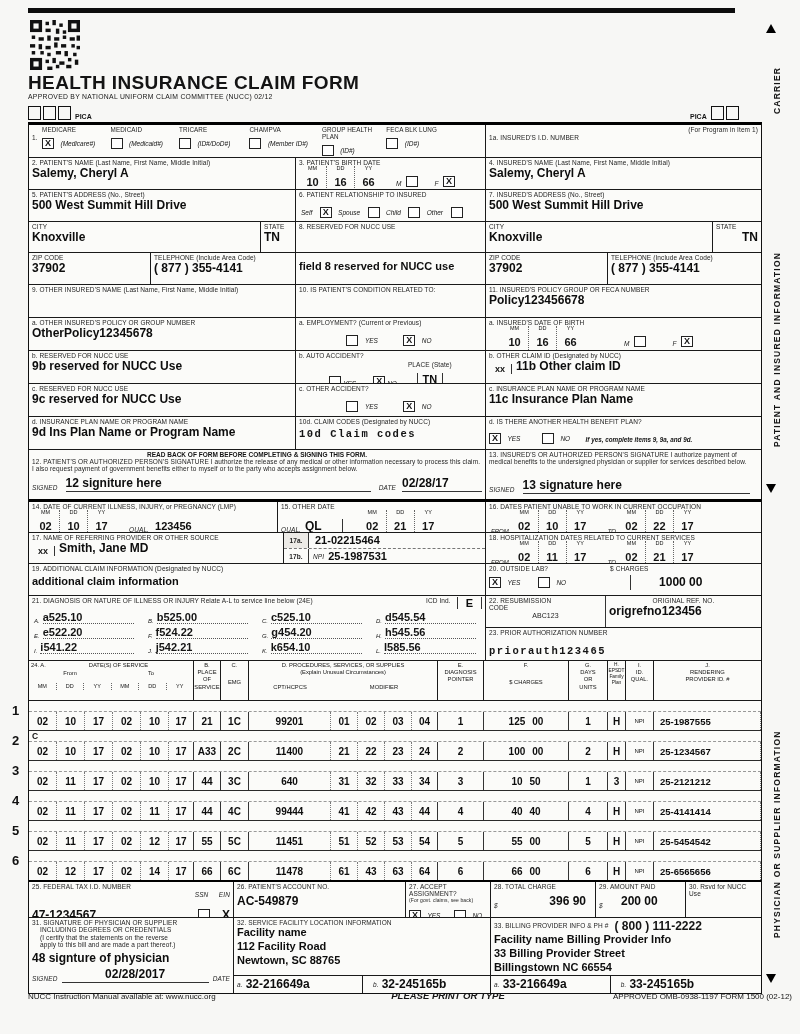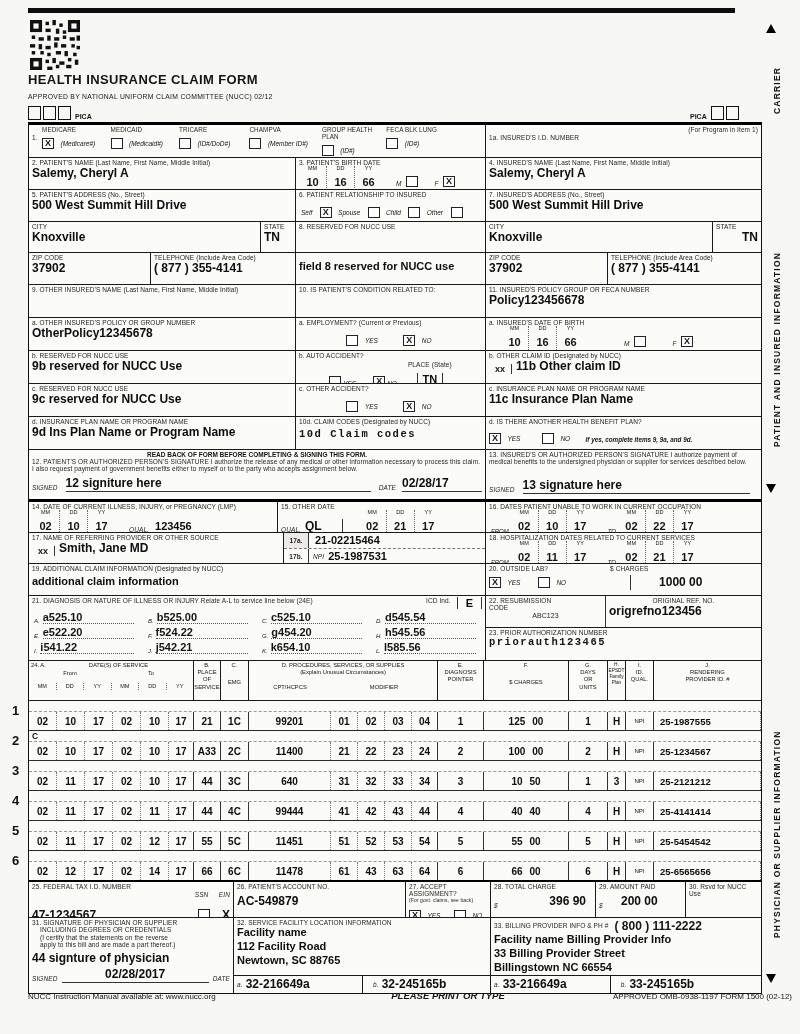--- a/index.html
+++ b/index.html
@@ -1,20 +1,20 @@
 <!DOCTYPE html>
 <html><head>
 <meta charset="utf-8">
 <style>
   html,body{margin:0;padding:0;background:#f1f1ef;}
   .sheet{position:relative;width:800px;height:1034px;background:#f7f7f5;overflow:hidden;
          font-family:"Liberation Sans",sans-serif;color:#141414;}
   .topbar{position:absolute;left:28px;top:8px;width:707px;height:5px;background:#0d0d0d;}
   .qr{position:absolute;left:30px;top:20px;width:50px;height:50px;}
-  .title{position:absolute;left:28px;top:72px;font-size:13px;font-weight:700;letter-spacing:.4px;}
+  .title{position:absolute;left:28px;top:72px;font-size:19px;font-weight:700;letter-spacing:.4px;}
   .subtitle{position:absolute;left:28px;top:93px;font-size:6.8px;letter-spacing:.3px;}
   .pica-l{position:absolute;left:28px;top:106px;display:flex;align-items:flex-end;gap:2px;}
   .pica-r{position:absolute;left:688px;top:106px;display:flex;align-items:flex-end;gap:2px;}
   .pbox{display:inline-block;width:11px;height:12px;border:1px solid #111;background:#fff0;}
   .pica-txt{font-size:7px;font-weight:700;margin:0 2px;}
 
   
   .vlabel{position:absolute;writing-mode:vertical-rl;transform:rotate(180deg);
           font-size:8.5px;font-weight:700;letter-spacing:1.2px;color:#151515;}
   .v-carrier{left:772px;top:24px;height:90px;}
@@ -612,21 +612,21 @@
             <div class="lbl">CODE</div>
             <div class="lbl" style="text-align:center;font-size:7px">ABC123</div>
           </div>
           <div style="flex:1;padding:1px 3px">
             <div class="lbl" style="text-align:center">ORIGINAL REF. NO.</div>
             <div class="val val-lg">origrefno123456</div>
           </div>
         </div>
         <div style="flex:1;padding:1px 3px">
           <div class="lbl">23. PRIOR AUTHORIZATION NUMBER</div>
-          <div class="mono" style="margin-top:0">priorauth123465</div>
+          <div class="mono" style="margin-top:9px">priorauth123465</div>
         </div>
       </div>
     </div>
 
     <div class="r h40 th">
       <div class="c" style="width:165px;padding:0">
         <div style="display:flex;justify-content:space-between;padding:1px 2px">
           <span class="thk">24. A.</span>
           <span class="thk">DATE(S) OF SERVICE</span>
           <span></span>
@@ -915,21 +915,21 @@
         <div class="val"></div>
       </div>
     </div>
 
     <div class="r h75" style="border-bottom:none">
       <div class="c" style="width:205px">
         <div class="lbl">31. SIGNATURE OF PHYSICIAN OR SUPPLIER</div>
         <div class="lbl" style="padding-left:8px">INCLUDING DEGREES OR CREDENTIALS</div>
         <div class="lbl" style="padding-left:8px">(I certify that the statements on the reverse</div>
         <div class="lbl" style="padding-left:8px">apply to this bill and are made a part thereof.)</div>
-        <div class="val val-lg" style="margin-top:2px">44 signture of physician</div>
+        <div class="val val-lg" style="margin-top:2px">48 signture of physician</div>
         <div style="display:flex;align-items:flex-end;margin-top:1px">
           <i class="lbl">SIGNED</i>
           <b class="val val-lg sigline" style="flex:1;text-align:center;margin:0 4px">02/28/2017</b>
           <i class="lbl">DATE</i>
         </div>
       </div>
       <div class="c subr" style="width:257px;padding:0">
         <div style="flex:1;padding:1px 3px">
           <div class="lbl">32. SERVICE FACILITY LOCATION INFORMATION</div>
           <div class="val">Facility name</div>

